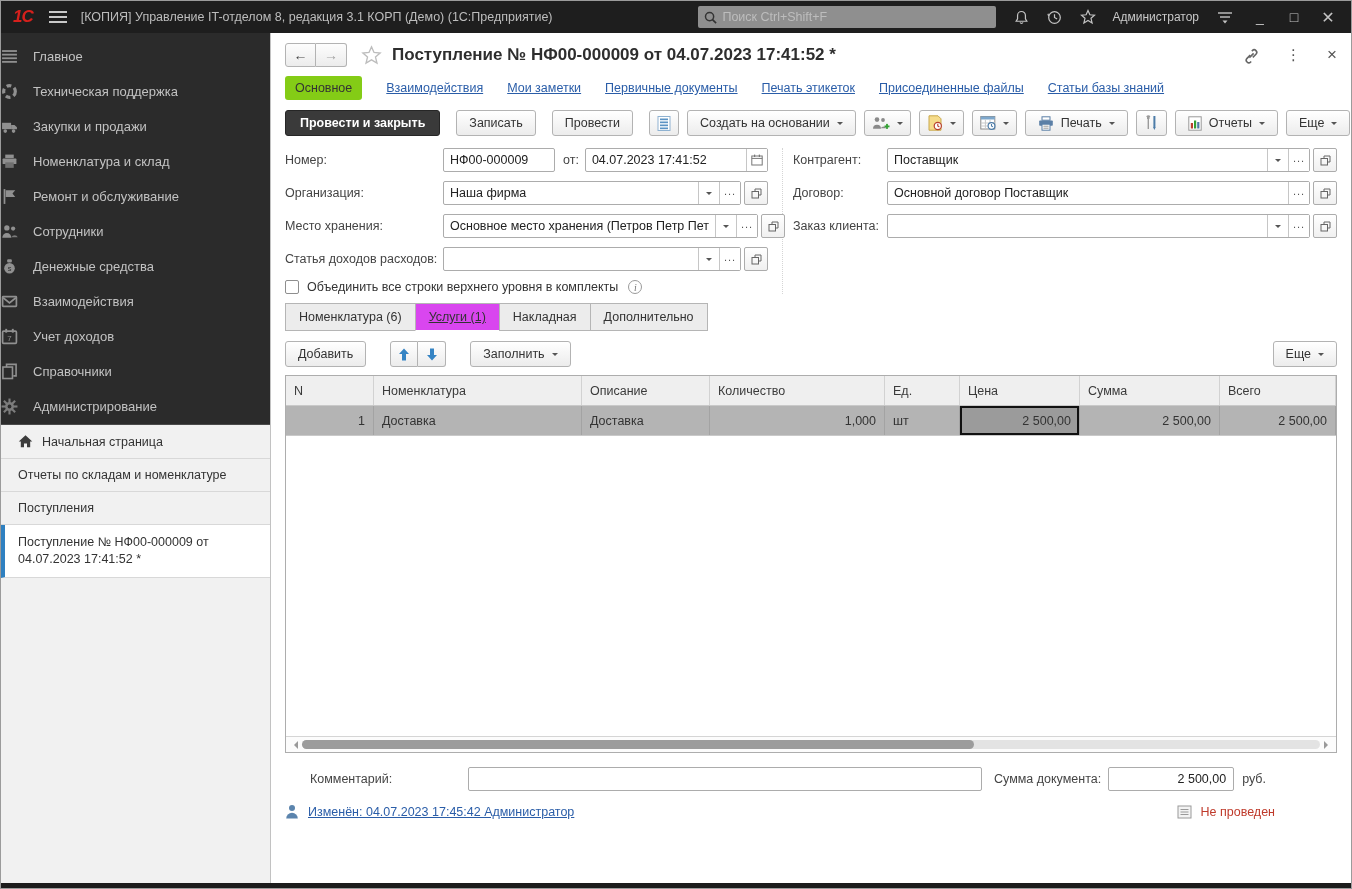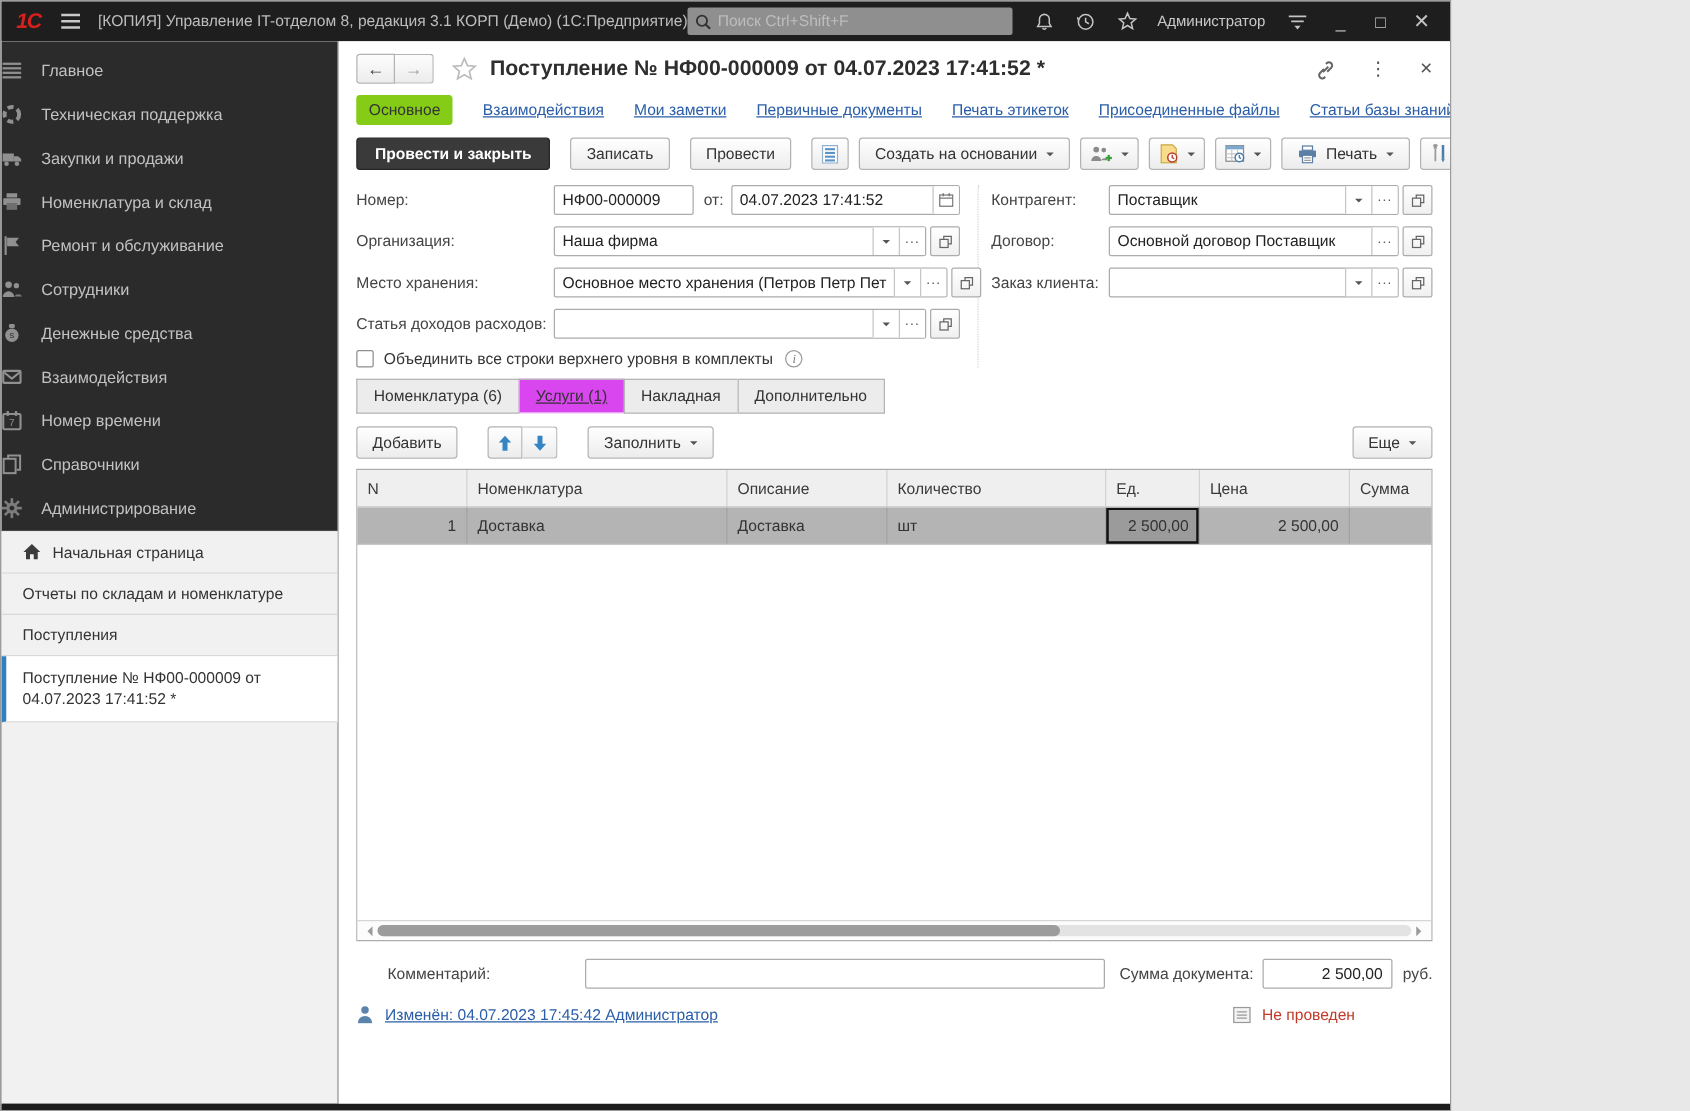--- a/index.html
+++ b/index.html
@@ -1,18 +1,18 @@
 <!DOCTYPE html>
 <html><head>
 <meta charset="utf-8">
 <style>
   * { box-sizing: border-box; margin: 0; padding: 0; }
   html,body { background:#e8e8e8; }
   body { font-family: "Liberation Sans", "DejaVu Sans", sans-serif; }
-  .window { width:1161px; height:889px; position:relative; background:#fff; border:1px solid #9b9b9b; overflow:hidden; display:flex; flex-direction:column; }
+  .window { width:1352px; height:889px; position:relative; background:#fff; border:1px solid #9b9b9b; overflow:hidden; display:flex; flex-direction:column; }
 
   
   .titlebar { height:32px; background:#1e1e1e; display:flex; align-items:center; color:#c9c9c9; flex:0 0 auto; }
   .logo { color:#d6201c; font-weight:bold; font-style:italic; font-size:17px; margin:0 10px 0 12px; letter-spacing:-1px; }
   .hamburger { width:18px; margin:0 14px 0 6px; cursor:pointer; }
   .hamburger div { height:2px; background:#c9c9c9; margin:3px 0; }
   .apptitle { font-size:12.5px; color:#bdbdbd; white-space:nowrap; }
   .searchbox { margin-left:auto; width:298px; height:22px; background:#8f8f8f; border-radius:2px; display:flex; align-items:center; padding:0 6px; }
   .searchbox svg { flex:0 0 auto; }
   .searchbox input { background:transparent; border:none; outline:none; color:#d9d9d9; font-size:12.5px; width:100%; margin-left:5px; }
@@ -261,21 +261,21 @@
             </svg>
           <span>Взаимодействия</span>
         </div>
         <div class="smi">
           <svg class="ic" viewBox="0 0 16 16">
               <rect x="1.5" y="3" width="13" height="11.5" rx="1" fill="none" stroke="#909090" stroke-width="1.6"></rect>
               <rect x="4" y="0.8" width="1.8" height="3.6" fill="#909090"></rect>
               <rect x="10.2" y="0.8" width="1.8" height="3.6" fill="#909090"></rect>
               <text x="8" y="12.3" font-size="7.5" fill="#909090" text-anchor="middle" font-family="sans-serif">7</text>
             </svg>
-          <span>Номер времени</span>
+          <span>Учет доходов</span>
         </div>
         <div class="smi">
           <svg class="ic" viewBox="0 0 16 16">
               <path d="M5.2 3.8 V1.3 h9 v10.8 h-2.6" fill="none" stroke="#909090" stroke-width="1.5"></path>
               <rect x="1.8" y="3.8" width="9" height="10.8" fill="none" stroke="#909090" stroke-width="1.5"></rect>
             </svg>
           <span>Справочники</span>
         </div>
         <div class="smi">
           <svg class="ic" viewBox="0 0 16 16">
@@ -622,20 +622,21 @@
           <div class="tcell">Количество</div>
           <div class="tcell">Ед.</div>
           <div class="tcell">Цена</div>
           <div class="tcell">Сумма</div>
           <div class="tcell">Всего</div>
         </div>
         <div class="trow data">
           <div class="tcell num">1</div>
           <div class="tcell">Доставка</div>
           <div class="tcell">Доставка</div>
+          <div class="tcell num">1,000</div>
           <div class="tcell">шт</div>
           <div class="tcell num focused">2 500,00</div>
           <div class="tcell num">2 500,00</div>
           <div class="tcell num">2 500,00</div>
         </div>
         <div class="tbl-fill"></div>
         <div class="hscroll">
           <div class="harr left"></div>
           <div class="htrack">
               <div class="hthumb"></div>

